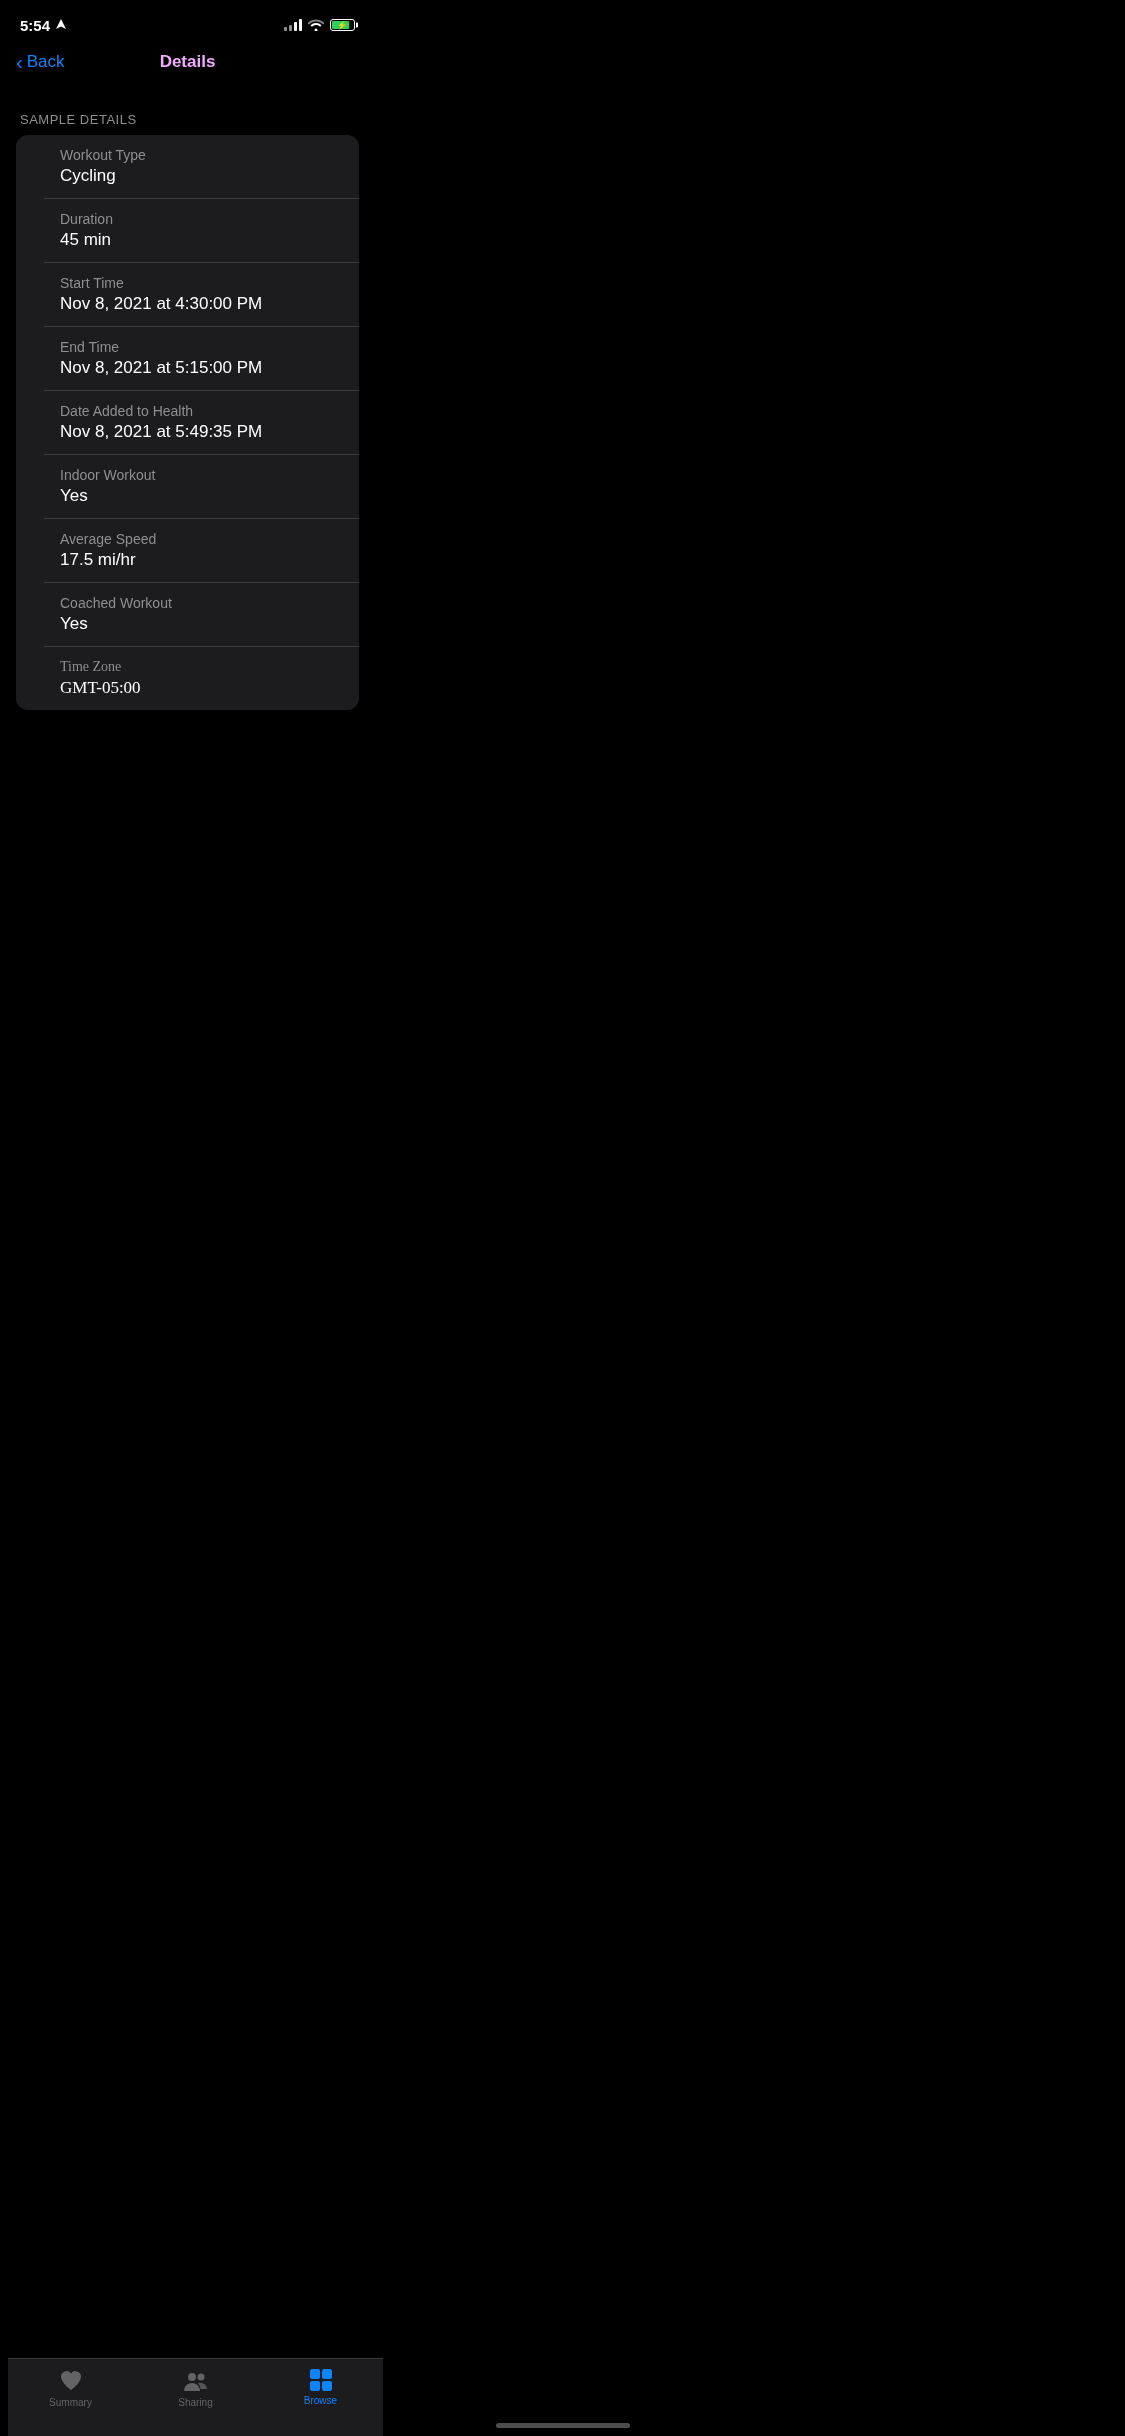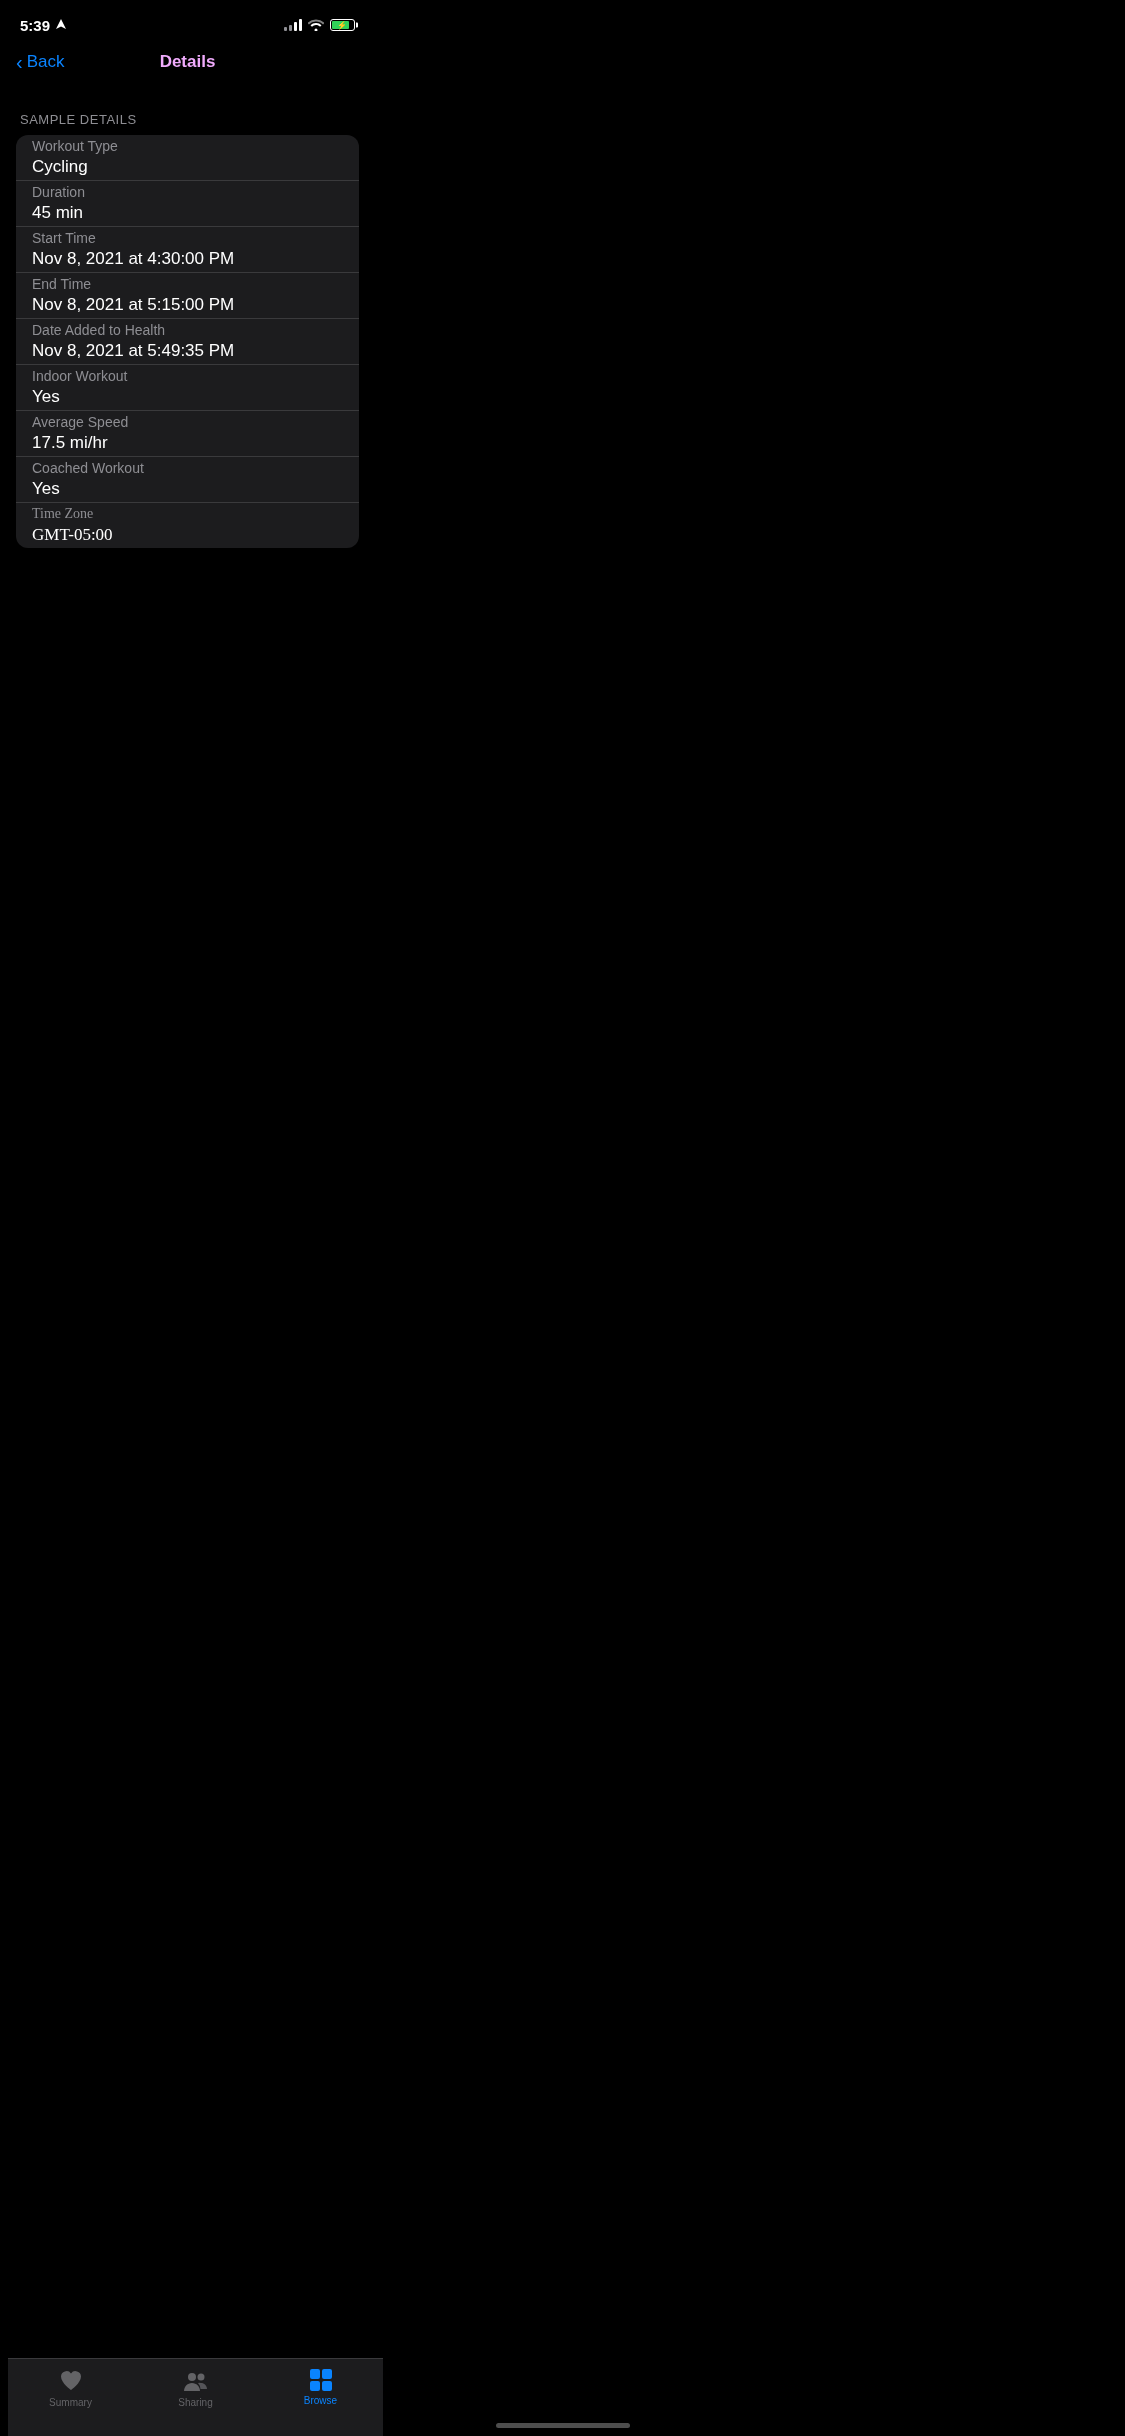--- a/index.html
+++ b/index.html
@@ -146,22 +146,23 @@
       padding-left: 4px;
     }
 
     .detail-card {
       background: #1c1c1e;
       border-radius: 12px;
       overflow: hidden;
     }
 
     .detail-row {
-      padding: 3px 16px;
+      padding: 12px 16px;
       border-bottom: 0.5px solid #3a3a3c;
+      margin-left: 28px;
     }
 
     .detail-row:last-child {
       border-bottom: none;
       font-family: Liberation Serif, serif;
     }
 
     .detail-label {
       font-size: 14px;
       color: #8e8e93;
@@ -231,21 +232,21 @@
       background: #fff;
       border-radius: 3px;
       opacity: 0.3;
     }
   </style>
 </head>
 <body>
 
 <div class="status-bar">
   <div class="status-time">
-    <span>5:39</span>
+    <span>5:54</span>
     <svg width="10" height="12" viewBox="0 0 10 12" fill="white" style="margin-left:2px;">
       <polygon points="5,0 10,10 5,7.5 0,10"></polygon>
     </svg>
   </div>
   <div class="status-icons">
     <div class="signal-bars">
       <div class="signal-bar" style="height:4px; background:#8e8e93;"></div>
       <div class="signal-bar" style="height:6px; background:#8e8e93;"></div>
       <div class="signal-bar" style="height:9px;"></div>
       <div class="signal-bar" style="height:12px;"></div>

